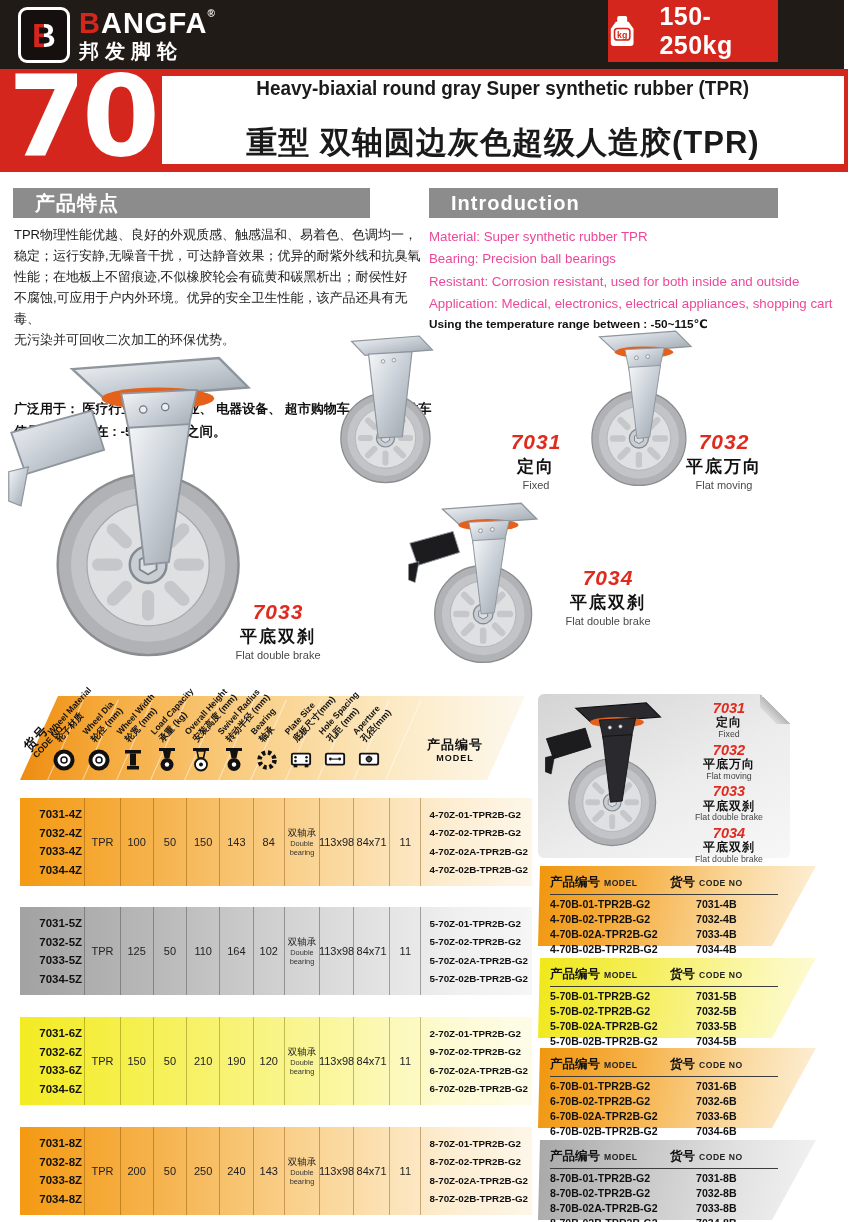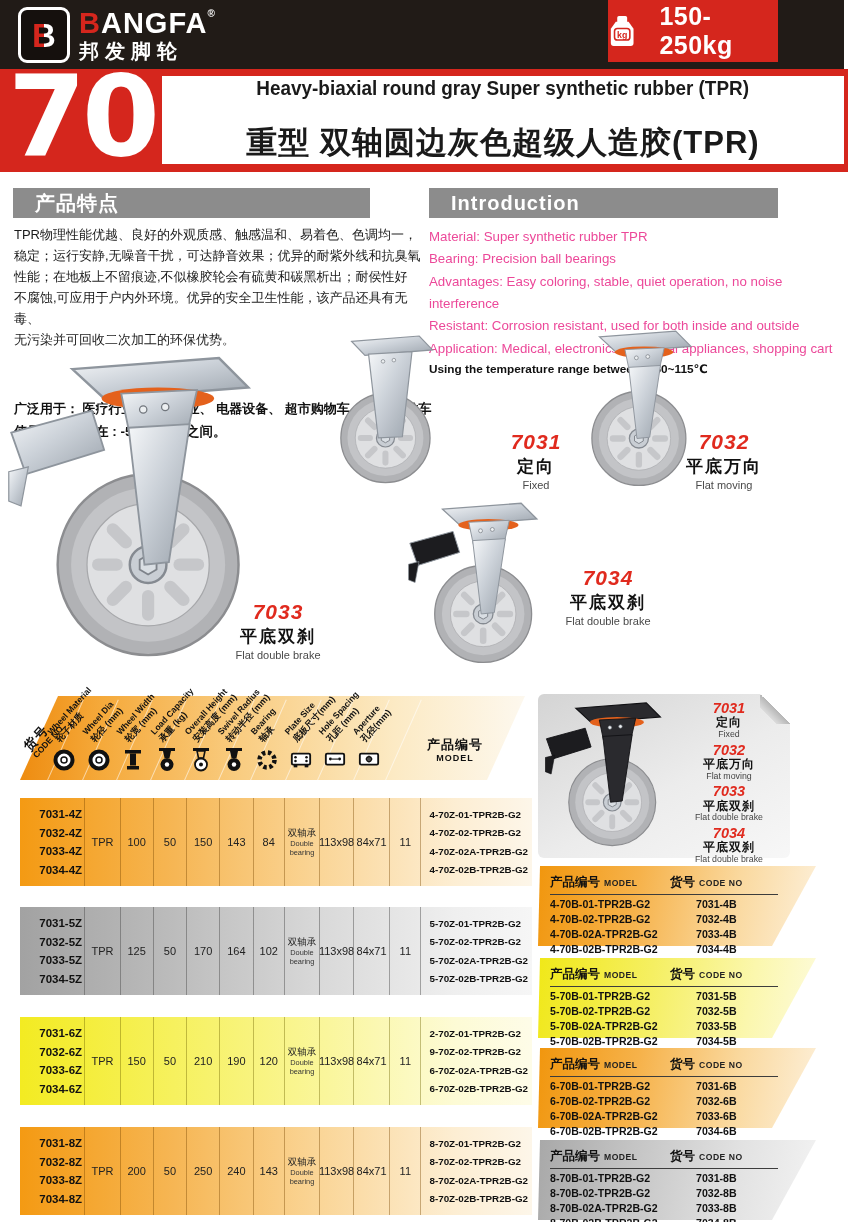--- a/index.html
+++ b/index.html
@@ -163,21 +163,20 @@
 无污染并可回收二次加工的环保优势。</div>
   <div class="feat-uses">广泛用于： 医疗行业、电子行业、 电器设备、 超市购物车、 高档手推车</div>
   <div class="feat-temp">使用温度范围在 : -50~115℃之间。</div>
 
   <div class="sec-bar" style="left:429px;top:188px;width:349px;">
     <span>Introduction</span>
   </div>
   <div class="intro-wrap">
     <div class="intro-line">Material: Super synthetic rubber TPR</div>
     <div class="intro-line">Bearing: Precision ball bearings</div>
-    <div class="intro-line">Advantages: Easy coloring, stable, quiet operation, no noise interference</div>
     <div class="intro-line">Resistant: Corrosion resistant, used for both inside and outside</div>
     <div class="intro-line">Application: Medical, electronics, electrical appliances, shopping cart</div>
     <div class="intro-temp">Using the temperature range between : -50~115℃</div>
   </div>
 
   <div class="caster" style="left:8px;top:352px;width:246px;height:308px;"><svg viewBox="0 0 200 252" width="100%" height="100%" preserveAspectRatio="xMidYMid meet">
         <defs>
           <linearGradient id="c0m" x1="0" y1="0" x2="1" y2="1">
             <stop offset="0" stop-color="#f5f7f9"></stop>
             <stop offset=".45" stop-color="#ccd2d9"></stop>
@@ -483,21 +482,21 @@
   <section class="block theme-gray" style="top:907px;">
     <div class="col c-code">
       <span class="code">7031-5Z</span>
       <span class="code">7032-5Z</span>
       <span class="code">7033-5Z</span>
       <span class="code">7034-5Z</span>
     </div>
     <div class="col v w36">TPR</div>
     <div class="col v">125</div>
     <div class="col v">50</div>
-    <div class="col v">170</div>
+    <div class="col v">110</div>
     <div class="col v">164</div>
     <div class="col v w32">102</div>
     <div class="col c-brg">
       <span class="bzh">双轴承</span>
       <span class="ben">Double bearing</span>
     </div>
     <div class="col v w33">113x98</div>
     <div class="col v w37">84x71</div>
     <div class="col v w32">11</div>
     <div class="col c-model">

